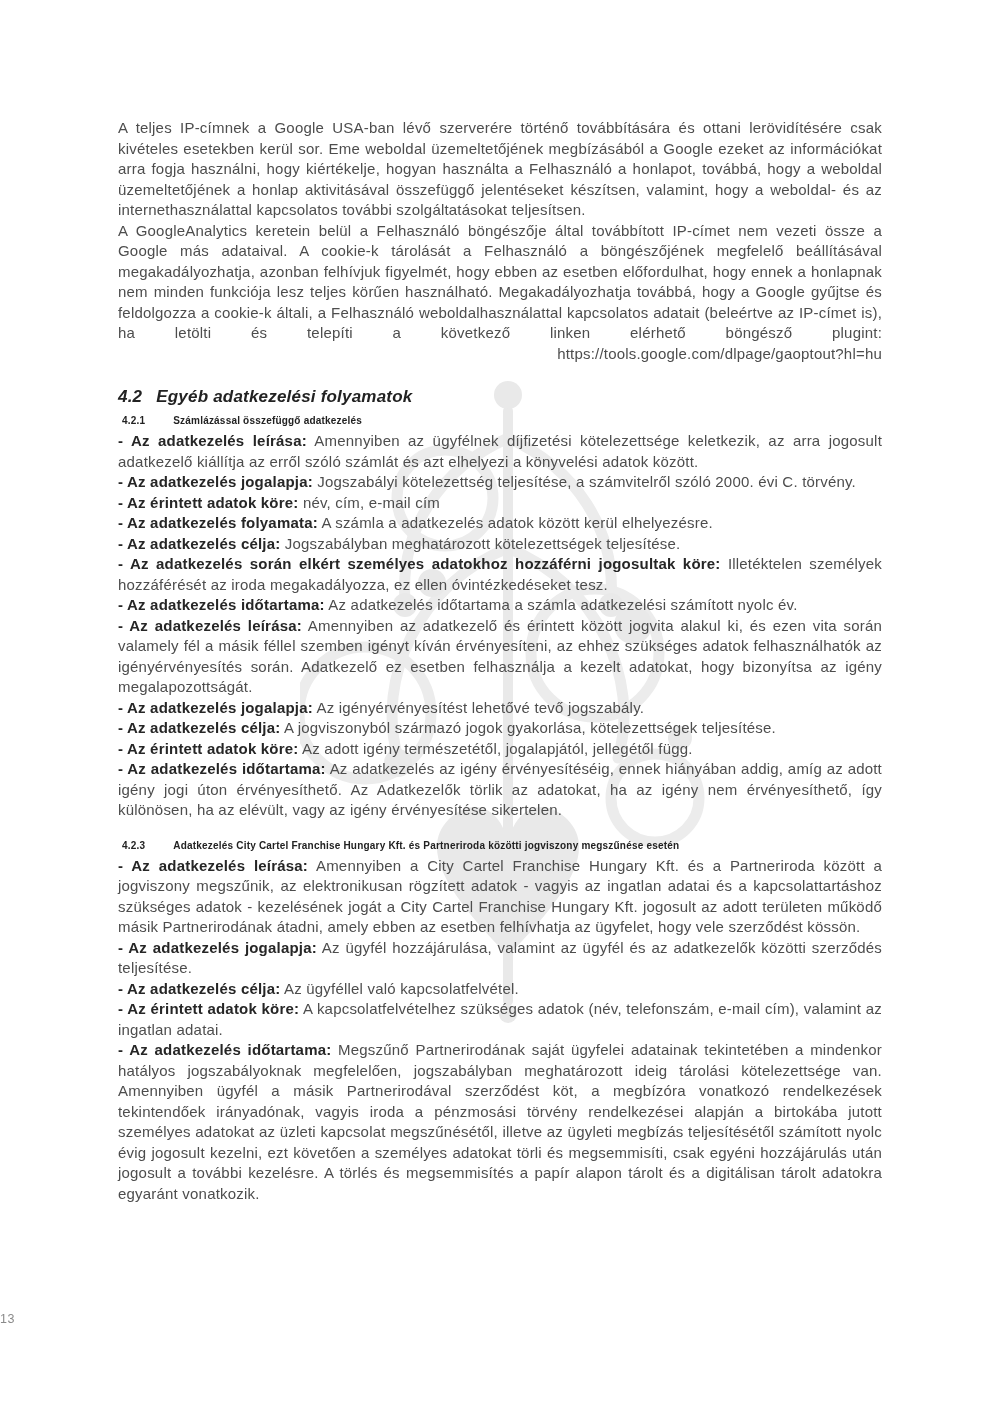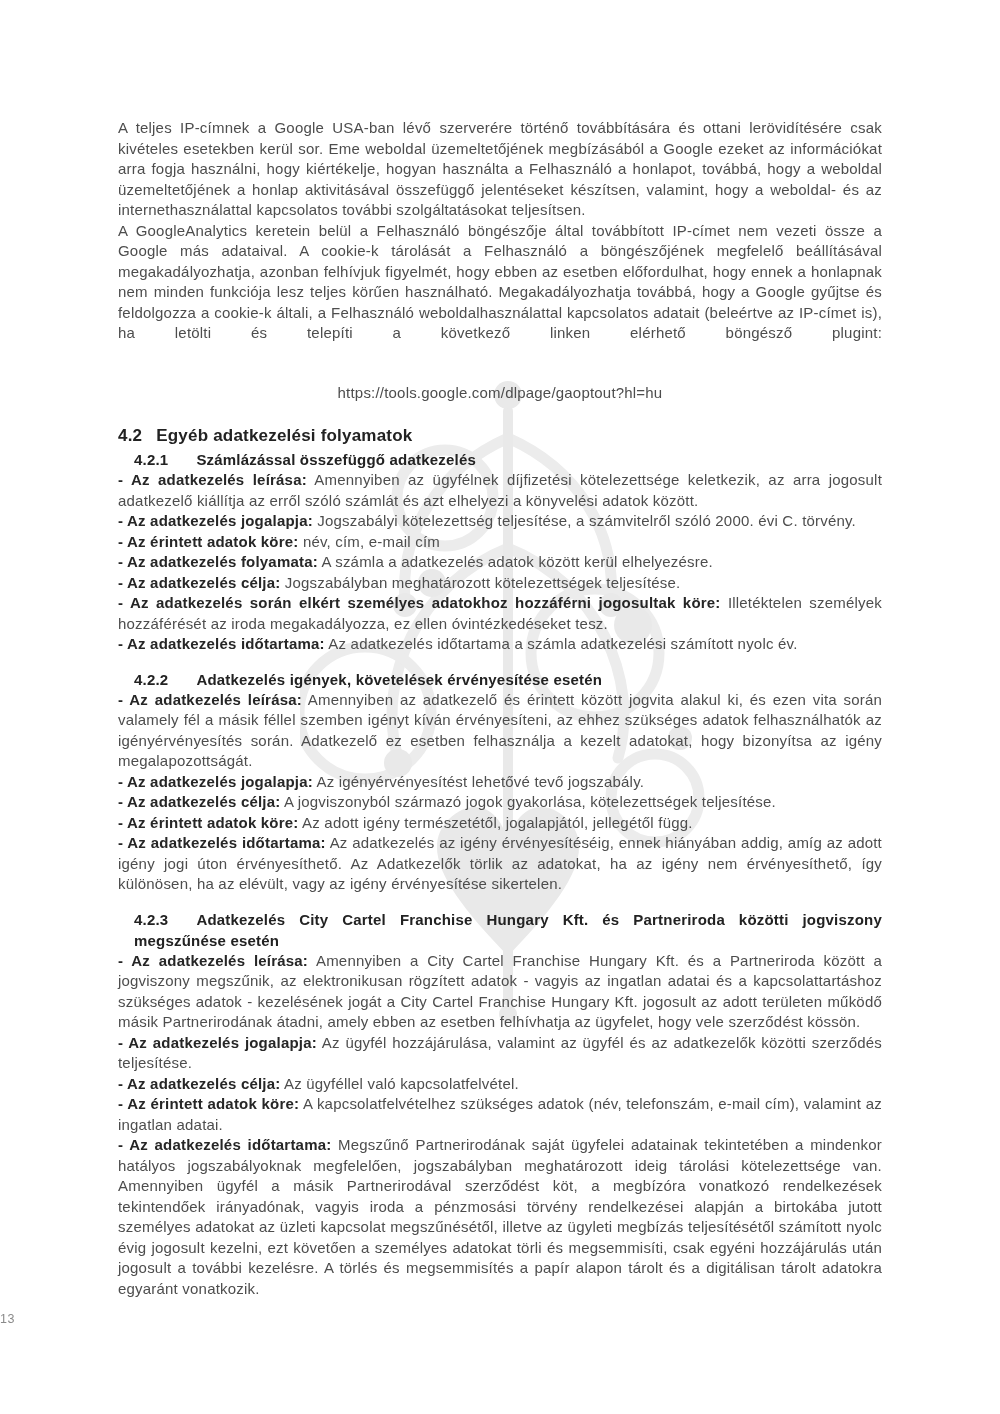--- a/index.html
+++ b/index.html
@@ -26,35 +26,36 @@
     padding: 118px 112px 0 118px;
     width: 764px;
     color: #4d4d4d;
     font-size: 15px;
     line-height: 20.5px;
     letter-spacing: 0.2px;
   }
   p { margin: 0; }
   .body-par { text-align: justify; }
   .force-last { text-align-last: justify; }
-  .url-line { text-align: center; margin-top: 39px; }
+  .url-line { text-align: right; }
   b.lbl, .item b { color: #262626; font-weight: 700; }
   .item { text-align: justify; }
   h2.h42 {
     margin: 22px 0 0 0;
     font-size: 17px;
     line-height: 22px;
     color: #222222;
     font-weight: 700;
     letter-spacing: 0.2px;
+    font-style: italic;
   }
   h2.h42 .num { margin-right: 14px; }
   h3.sh {
-    margin: 2px 0 0 16px;
-    font-size: 15px;
+    margin: 2px 0 0 4px;
+    font-size: 10px;
     line-height: 21px;
     color: #222222;
     font-weight: 700;
     text-align: justify;
     letter-spacing: 0.2px;
   }
   h3.sh .num { margin-right: 28px; }
   h3.sh-gap { margin-top: 14px; }
   .page-number {
     position: absolute;
@@ -112,23 +113,20 @@
       <span class="num">4.2.1</span><span>Számlázással összefüggő adatkezelés</span>
     </h3>
     <p class="item"><b>- Az adatkezelés leírása:</b> <span>Amennyiben az ügyfélnek díjfizetési kötelezettsége keletkezik, az arra jogosult adatkezelő kiállítja az erről szóló számlát és azt elhelyezi a könyvelési adatok között.</span></p>
     <p class="item"><b>- Az adatkezelés jogalapja:</b> <span>Jogszabályi kötelezettség teljesítése, a számvitelről szóló 2000. évi C. törvény.</span></p>
     <p class="item"><b>- Az érintett adatok köre:</b> <span>név, cím, e-mail cím</span></p>
     <p class="item"><b>- Az adatkezelés folyamata:</b> <span>A számla a adatkezelés adatok között kerül elhelyezésre.</span></p>
     <p class="item"><b>- Az adatkezelés célja:</b> <span>Jogszabályban meghatározott kötelezettségek teljesítése.</span></p>
     <p class="item"><b>- Az adatkezelés során elkért személyes adatokhoz hozzáférni jogosultak köre:</b> <span>Illetéktelen személyek hozzáférését az iroda megakadályozza, ez ellen óvintézkedéseket tesz.</span></p>
     <p class="item"><b>- Az adatkezelés időtartama:</b> <span>Az adatkezelés időtartama a számla adatkezelési számított nyolc év.</span></p>
 
-    <h3 class="sh sh-gap">
-      <span class="num">4.2.2</span><span>Adatkezelés igények, követelések érvényesítése esetén</span>
-    </h3>
     <p class="item"><b>- Az adatkezelés leírása:</b> <span>Amennyiben az adatkezelő és érintett között jogvita alakul ki, és ezen vita során valamely fél a másik féllel szemben igényt kíván érvényesíteni, az ehhez szükséges adatok felhasználhatók az igényérvényesítés során. Adatkezelő ez esetben felhasználja a kezelt adatokat, hogy bizonyítsa az igény megalapozottságát.</span></p>
     <p class="item"><b>- Az adatkezelés jogalapja:</b> <span>Az igényérvényesítést lehetővé tevő jogszabály.</span></p>
     <p class="item"><b>- Az adatkezelés célja:</b> <span>A jogviszonyból származó jogok gyakorlása, kötelezettségek teljesítése.</span></p>
     <p class="item"><b>- Az érintett adatok köre:</b> <span>Az adott igény természetétől, jogalapjától, jellegétől függ.</span></p>
     <p class="item"><b>- Az adatkezelés időtartama:</b> <span>Az adatkezelés az igény érvényesítéséig, ennek hiányában addig, amíg az adott igény jogi úton érvényesíthető. Az Adatkezelők törlik az adatokat, ha az igény nem érvényesíthető, így különösen, ha az elévült, vagy az igény érvényesítése sikertelen.</span></p>
 
     <h3 class="sh sh-gap">
       <span class="num">4.2.3</span><span>Adatkezelés City Cartel Franchise Hungary Kft. és Partneriroda közötti jogviszony megszűnése esetén</span>
     </h3>
     <p class="item"><b>- Az adatkezelés leírása:</b> <span>Amennyiben a City Cartel Franchise Hungary Kft. és a Partneriroda között a jogviszony megszűnik, az elektronikusan rögzített adatok - vagyis az ingatlan adatai és a kapcsolattartáshoz szükséges adatok - kezelésének jogát a City Cartel Franchise Hungary Kft. jogosult az adott területen működő másik Partnerirodának átadni, amely ebben az esetben felhívhatja az ügyfelet, hogy vele szerződést kössön.</span></p>

